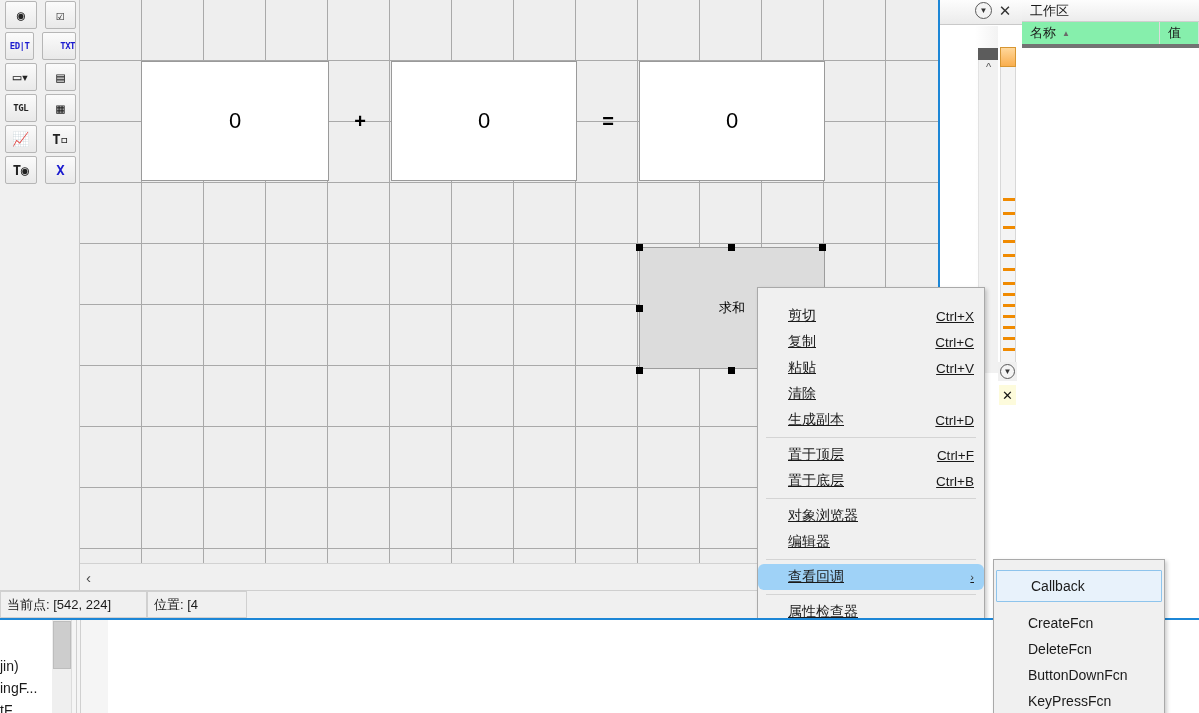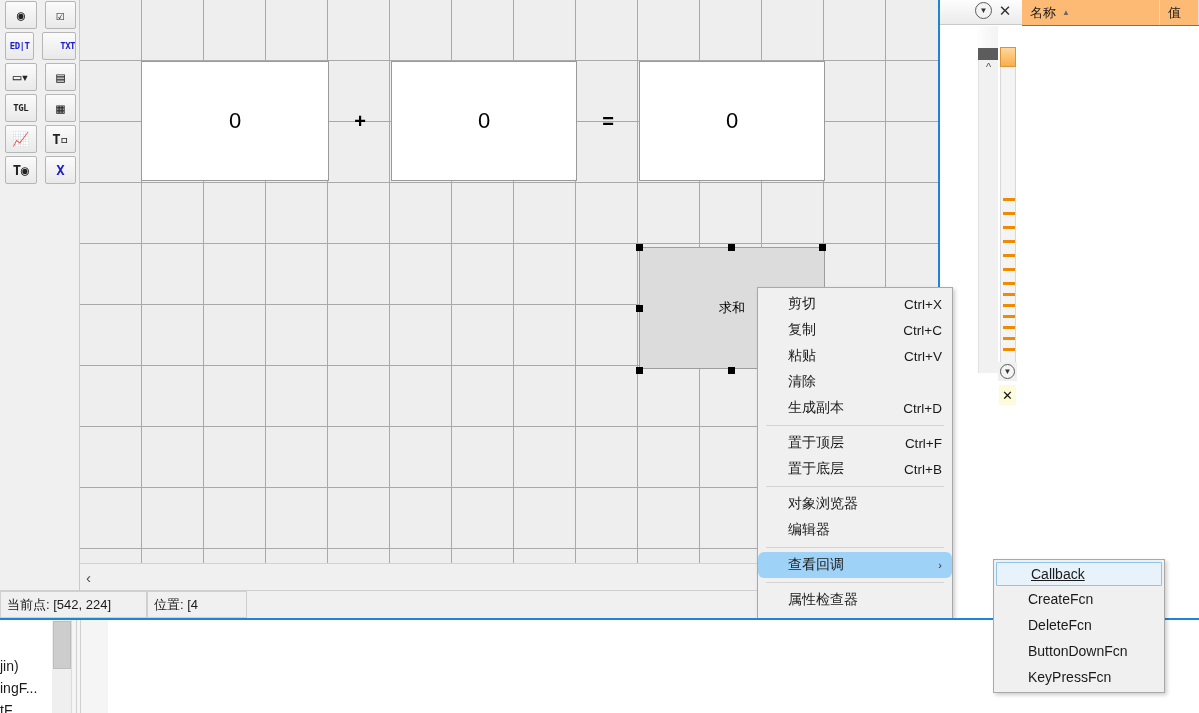--- a/index.html
+++ b/index.html
@@ -138,38 +138,38 @@
   .ws-panel {
     position: absolute; left: 1022px; top: 0; width: 177px; height: 590px;
     background: #ffffff;
   }
   .ws-title {
     height: 22px; background: linear-gradient(#fdfdfd, #ececec);
     border-bottom: 1px solid #cfcfcf; display: flex; align-items: center;
     padding-left: 8px; font-size: 13px; color: #1a1a1a;
   }
   .ws-header {
-    height: 26px; display: flex; background: #fdba74;
-    border-bottom: 1px solid #737373;
+    height: 26px; display: flex; background: #86efac;
+    border-bottom: 4px solid #737373;
   }
   .ws-col {
     display: flex; align-items: center; padding-left: 8px;
     font-size: 13px; color: #1a1a1a; border-right: 1px solid #dcdcdc;
   }
   .ws-col.name { width: 138px; }
   .ws-col.value { flex: 1; }
   .sort-arrow { margin-left: 6px; font-size: 8px; color: #6a6a6a; }
   .ws-body { background: #ffffff; height: 542px; }
 
   
   .ctxmenu {
-    position: absolute; left: 757px; top: 287px; width: 196px;
+    position: absolute; left: 757px; top: 287px; width: 228px;
     background: #f0f0f0; border: 1px solid #a9a9a9;
-    box-shadow: 2px 2px 4px rgba(0,0,0,0.2); padding: 3px 0;
-    font-size: 14px; color: #1a1a1a;
+    box-shadow: 2px 2px 4px rgba(0,0,0,0.2); padding: 15px 0;
+    font-size: 14px; color: #1a1a1a; text-decoration: underline;
   }
   .ctx-item {
     height: 26px; display: flex; align-items: center;
     padding: 0 10px 0 30px; position: relative; white-space: nowrap;
   }
   .ctx-item .accel {
     margin-left: auto; color: #1a1a1a; font-size: 13.5px;
   }
   .ctx-item.highlight { background: #9fd2f7; border-radius: 6px; }
   .ctx-item.disabled { color: #a0a0a0; }
@@ -181,22 +181,22 @@
     position: absolute; left: 993px; top: 559px; width: 172px;
     background: #f0f0f0; border: 1px solid #a9a9a9;
     box-shadow: 2px 2px 4px rgba(0,0,0,0.2); padding: 2px 0;
     font-size: 14px; color: #1a1a1a; z-index: 40;
   }
   .sub-item {
     height: 26px; display: flex; align-items: center; padding-left: 34px;
     white-space: nowrap;
   }
   .sub-item.highlight {
-    background: #e8f2fb; border: 1px solid #8ec4ec; margin: 0 2px;
-    height: 24px; border-radius: 1px; text-decoration: underline;
+    background: #e8f2fb; border: 1px solid #8ec4ec; margin: 8px 2px;
+    height: 32px; border-radius: 1px;
   }
 
   
   .bottom-area {
     position: absolute; left: 0; top: 618px; width: 1199px; height: 95px;
     background: #ffffff; border-top: 2px solid #1c86d6;
   }
   .bl-text {
     position: absolute; left: 0; top: 655px; width: 58px;
     font-size: 14px; color: #1a1a1a; line-height: 22px;
@@ -333,20 +333,21 @@
         <div class="mm-mark" style="top: 300px; background: rgb(240, 138, 0);"></div>
       </div>
   </div>
   <div class="mm-box"></div>
   <div class="ed-foot-dd">
     <span class="dd-circle" style="width:15px;height:15px;margin:2px;">▼</span>
   </div>
   <div class="ed-foot-x">✕</div>
 
   <div class="ws-panel">
+    <div class="ws-title">工作区</div>
     <div class="ws-header">
       <div class="ws-col name">
         <span>名称</span>
         <span class="sort-arrow">▲</span>
       </div>
       <div class="ws-col value">
         <span>值</span>
       </div>
     </div>
     <div class="ws-body"></div>

